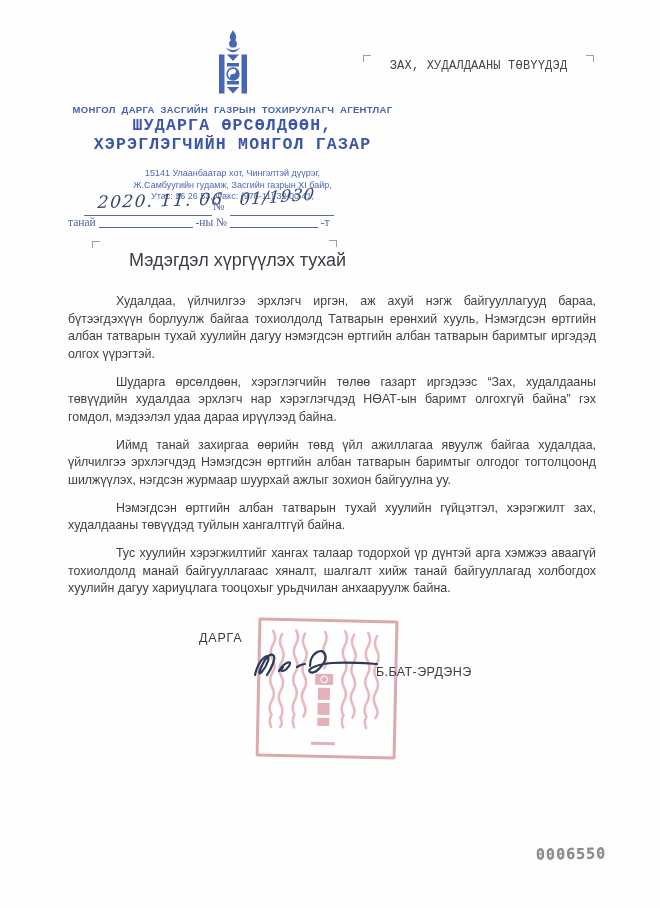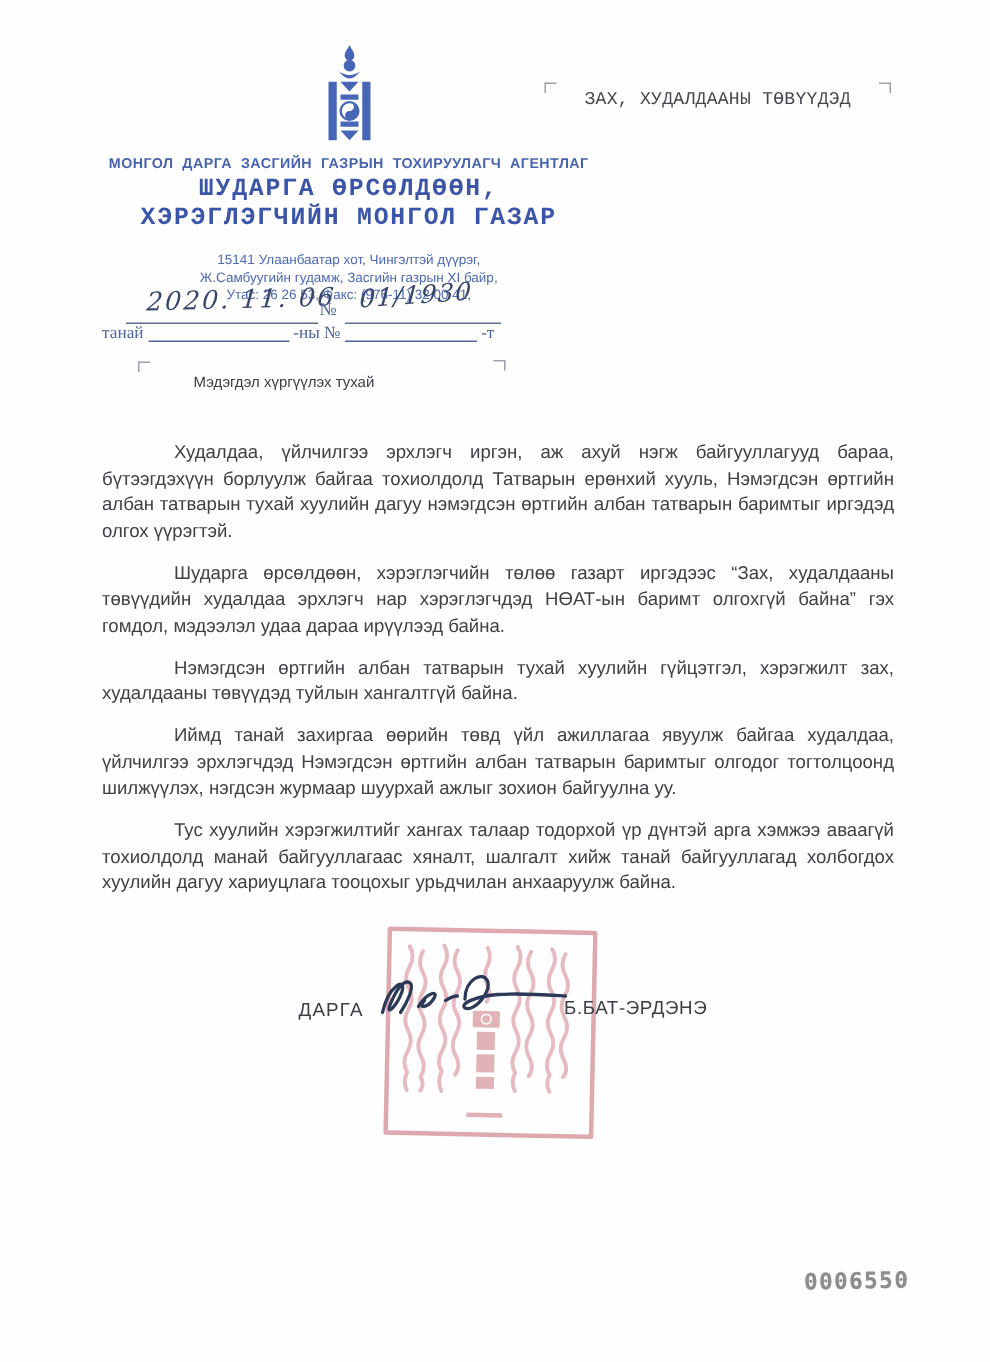--- a/index.html
+++ b/index.html
@@ -40,36 +40,36 @@
   .tanai-row{
     position:absolute;left:68px;top:216px;font-family:"Liberation Serif",serif;
     font-size:11.5px;color:#50659f;
   }
   .blank{display:inline-block;border-bottom:1px solid #50659f;height:11px;vertical-align:bottom;}
   .blank-1{width:94px;}
   .blank-2{width:88px;}
   
   .subj-corner-l{position:absolute;left:92px;top:241px;}
   .subj-corner-r{position:absolute;left:329px;top:240px;}
-  .subject{position:absolute;left:129px;top:250px;font-size:10px;color:#3a3e45;}
+  .subject{position:absolute;left:129px;top:250px;font-size:18px;color:#3a3e45;}
   
   .body-text{position:absolute;left:68px;top:293px;width:528px;}
   .body-text p{
     margin:0 0 10.5px 0;font-size:12.4px;line-height:17.5px;
     text-align:justify;text-indent:48px;color:#3e4145;
   }
   
   .stamp{
     position:absolute;left:257px;top:619px;width:134px;height:133px;
     border:3px solid #c97680;border-radius:2px;opacity:.62;
     transform:rotate(1.2deg);z-index:1;
   }
   .stamp svg{position:absolute;left:0;top:0;}
   .sig-svg{position:absolute;left:247px;top:643px;z-index:3;}
-  .sig-title{position:absolute;left:199px;top:666px;font-size:12.5px;letter-spacing:.8px;color:#3b3e44;z-index:2;}
+  .sig-title{position:absolute;left:199px;top:631px;font-size:12.5px;letter-spacing:.8px;color:#3b3e44;z-index:2;}
   .sig-name{position:absolute;left:376px;top:665px;font-size:12.5px;letter-spacing:.4px;color:#3b3e44;z-index:2;}
   
   .serial{
     position:absolute;left:536px;top:845px;font-family:"DejaVu Sans Mono",monospace;
     font-weight:bold;font-size:15px;color:#8d8d8d;letter-spacing:1px;
     transform:rotate(-1deg);text-shadow:0 0 .7px #9a9a9a;
   }
 </style>
 </head>
 <body>
@@ -126,22 +126,22 @@
     <span>-т</span>
   </div>
 
   <div class="corner-tl subj-corner-l"></div>
   <div class="corner-tr subj-corner-r"></div>
   <div class="subject">Мэдэгдэл хүргүүлэх тухай</div>
 
   <div class="body-text">
     <p>Худалдаа, үйлчилгээ эрхлэгч иргэн, аж ахуй нэгж байгууллагууд бараа, бүтээгдэхүүн борлуулж байгаа тохиолдолд Татварын ерөнхий хууль, Нэмэгдсэн өртгийн албан татварын тухай хуулийн дагуу нэмэгдсэн өртгийн албан татварын баримтыг иргэдэд олгох үүрэгтэй.</p>
     <p>Шударга өрсөлдөөн, хэрэглэгчийн төлөө газарт иргэдээс “Зах, худалдааны төвүүдийн худалдаа эрхлэгч нар хэрэглэгчдэд НӨАТ-ын баримт олгохгүй байна” гэх гомдол, мэдээлэл удаа дараа ирүүлээд байна.</p>
+    <p>Иймд танай захиргаа өөрийн төвд үйл ажиллагаа явуулж байгаа худалдаа, үйлчилгээ эрхлэгчдэд Нэмэгдсэн өртгийн албан татварын баримтыг олгодог тогтолцоонд шилжүүлэх, нэгдсэн журмаар шуурхай ажлыг зохион байгуулна уу.</p>
     <p>Нэмэгдсэн өртгийн албан татварын тухай хуулийн гүйцэтгэл, хэрэгжилт зах, худалдааны төвүүдэд туйлын хангалтгүй байна.</p>
-    <p>Иймд танай захиргаа өөрийн төвд үйл ажиллагаа явуулж байгаа худалдаа, үйлчилгээ эрхлэгчдэд Нэмэгдсэн өртгийн албан татварын баримтыг олгодог тогтолцоонд шилжүүлэх, нэгдсэн журмаар шуурхай ажлыг зохион байгуулна уу.</p>
     <p>Тус хуулийн хэрэгжилтийг хангах талаар тодорхой үр дүнтэй арга хэмжээ аваагүй тохиолдолд манай байгууллагаас хяналт, шалгалт хийж танай байгууллагад холбогдох хуулийн дагуу хариуцлага тооцохыг урьдчилан анхааруулж байна.</p>
   </div>
 
   <div class="stamp">
     <svg width="128" height="127" viewBox="0 0 128 127" aria-hidden="true">
       <g stroke="#d4868f" stroke-width="2.6" fill="none" stroke-linecap="round" opacity=".9">
         <path d="M12 10 q4 7 0 14 t0 14 t0 14 t0 14 t0 14 t0 14 q-3 6 0 12"></path>
         <path d="M21 13 q-4 7 0 14 t0 14 t0 14 t0 14 t0 14 t0 14 q3 5 0 9"></path>
         <path d="M35 9 q4 7 0 14 t0 14 t0 14 t0 14 t0 14 t0 14 q-3 6 0 13"></path>
         <path d="M44 12 q-4 7 0 14 t0 14 t0 14 t0 14 t0 14 t0 13"></path>

